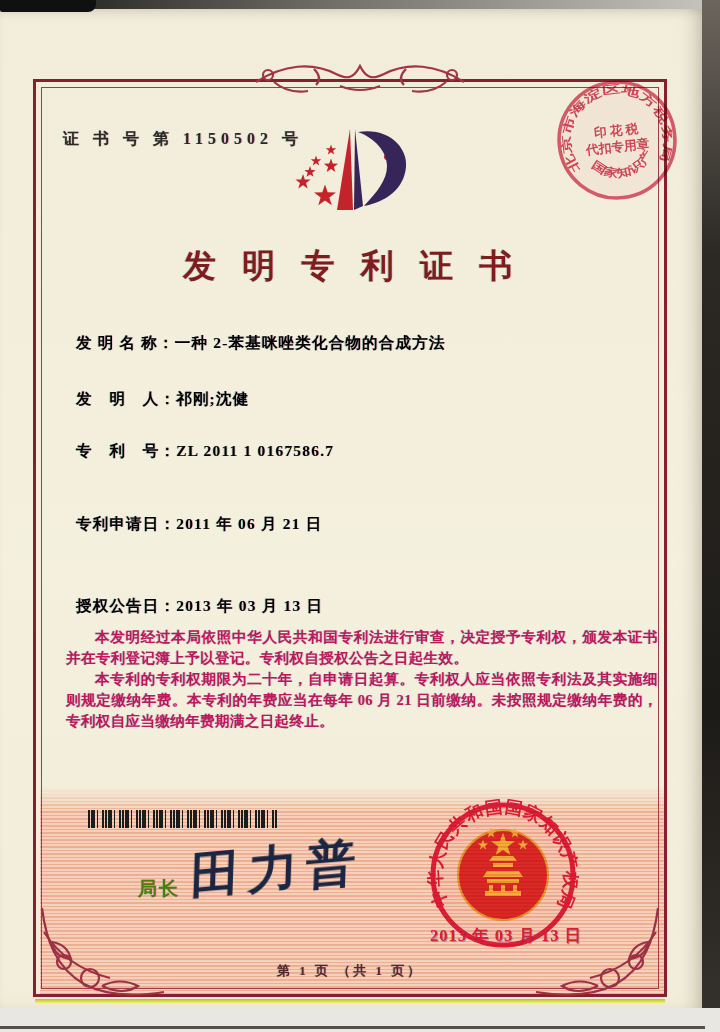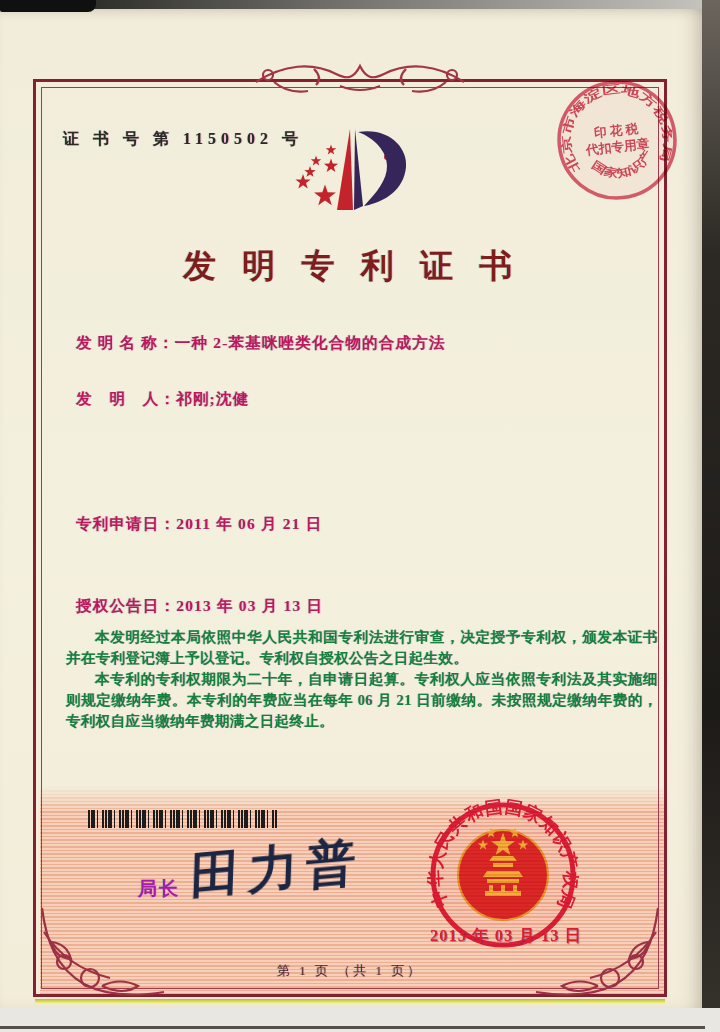--- a/index.html
+++ b/index.html
@@ -27,35 +27,35 @@
   .frame-outer{position:absolute;left:33px;top:79px;width:634px;height:918px;border:3px solid #84202f;}
   .frame-inner{position:absolute;left:5px;top:5px;right:5px;bottom:5px;border:1.5px solid #a23a4e;}
   .bottom-yellow{position:absolute;left:35px;top:999px;width:630px;height:4px;
                  background:linear-gradient(180deg,#b9bd2f,#f0ef7d);}
   .flourish{position:absolute;pointer-events:none;}
   
   .ab{text-shadow:.8px 0 0 rgba(230,0,200,.22),-.8px 0 0 rgba(0,160,70,.28);}
   .cert-no{position:absolute;left:63px;top:129px;font-size:16px;font-weight:600;color:#2c2823;letter-spacing:5px;}
   .title{position:absolute;left:0;top:244px;width:704px;text-align:center;font-size:33px;font-weight:700;
          color:#7f1d1d;letter-spacing:9px;}
-  .field{position:absolute;left:76px;font-size:15.5px;font-weight:600;color:#be185d;letter-spacing:1.2px;white-space:nowrap;}
+  .field{position:absolute;left:76px;font-size:15.5px;font-weight:600;color:#000000;letter-spacing:1.2px;white-space:nowrap;}
   .paras{position:absolute;left:66px;top:627px;width:592px;font-size:14.5px;line-height:21px;
-         color:#15803d;font-weight:600;text-align:justify;}
+         color:#be185d;font-weight:600;text-align:justify;}
   .paras p{margin:0;text-indent:2em;letter-spacing:.4px;}
   
   .barcode{position:absolute;left:88px;top:810px;width:190px;height:18px;background:
     repeating-linear-gradient(90deg,#1c1c1c 0 2px,transparent 2px 3px,#1c1c1c 3px 7px,transparent 7px 9px,
     #1c1c1c 9px 10px,transparent 10px 14px,#1c1c1c 14px 16px,transparent 16px 17px);}
-  .sig-role{position:absolute;left:138px;top:876px;font-size:19px;font-weight:700;color:#a21caf;letter-spacing:2px;}
+  .sig-role{position:absolute;left:138px;top:876px;font-size:19px;font-weight:700;color:#4d7c0f;letter-spacing:2px;}
   .sig-name{position:absolute;left:190px;top:836px;font-size:50px;font-weight:600;color:#1c2642;
             letter-spacing:8px;transform:rotate(-5deg) skewX(-7deg);filter:blur(.2px);}
   .seal{position:absolute;left:427px;top:799px;width:152px;height:152px;mix-blend-mode:multiply;}
   .seal-date{position:absolute;left:428px;top:925px;width:156px;text-align:center;font-size:16.5px;font-weight:700;
              color:#dd1f2c;letter-spacing:1px;text-shadow:1px 1px 0 rgba(40,40,160,.35);}
-  .page-no{position:absolute;left:33px;top:962px;width:634px;text-align:center;font-size:13px;font-weight:400;
+  .page-no{position:absolute;left:33px;top:962px;width:634px;text-align:center;font-size:13px;font-weight:700;
            color:#54272d;letter-spacing:3px;}
   .tax-seal{position:absolute;left:554px;top:77px;width:126px;height:126px;transform:rotate(-6deg);mix-blend-mode:multiply;}
   .logo{position:absolute;left:293px;top:112px;width:126px;height:112px;}
 </style>
 </head>
 <body>
 
 <div class="screen">
 
   <div class="paper"></div>
@@ -119,20 +119,23 @@
     </g>
   </svg>
 
   <div class="title ab">发 明 专 利 证 书</div>
 
   <div class="field ab" style="top:333px">
     <span>发 明 名 称：</span><span>一种 2-苯基咪唑类化合物的合成方法</span>
   </div>
   <div class="field ab" style="top:389px">
     <span>发　明　人：</span><span>祁刚;沈健</span>
+  </div>
+  <div class="field ab" style="top:441px">
+    <span>专　利　号：</span><span>ZL 2011 1 0167586.7</span>
   </div>
   <div class="field ab" style="top:514px">
     <span>专利申请日：</span><span>2011 年 06 月 21 日</span>
   </div>
   <div class="field ab" style="top:596px">
     <span>授权公告日：</span><span>2013 年 03 月 13 日</span>
   </div>
 
   <div class="paras ab">
     <p>本发明经过本局依照中华人民共和国专利法进行审查，决定授予专利权，颁发本证书并在专利登记簿上予以登记。专利权自授权公告之日起生效。</p>

